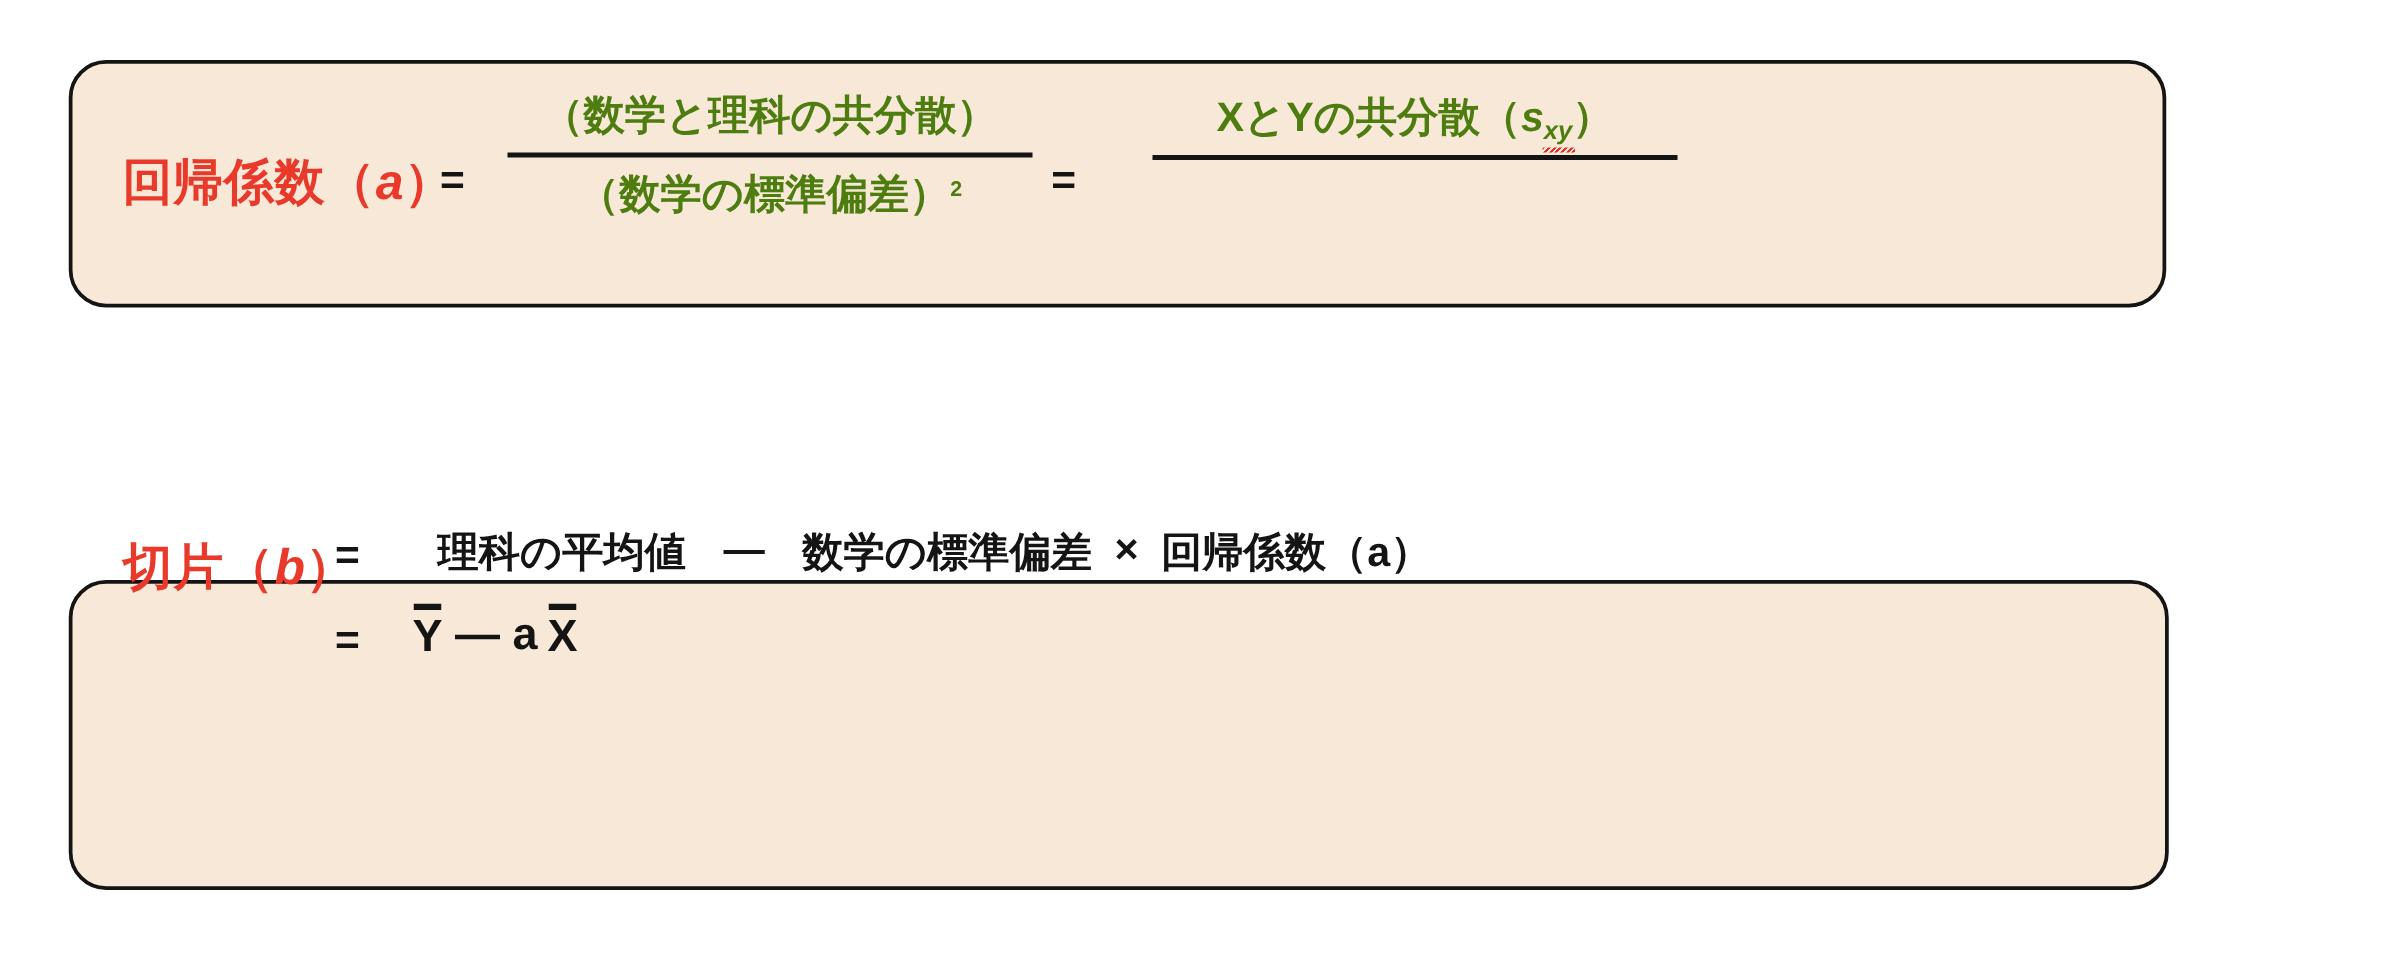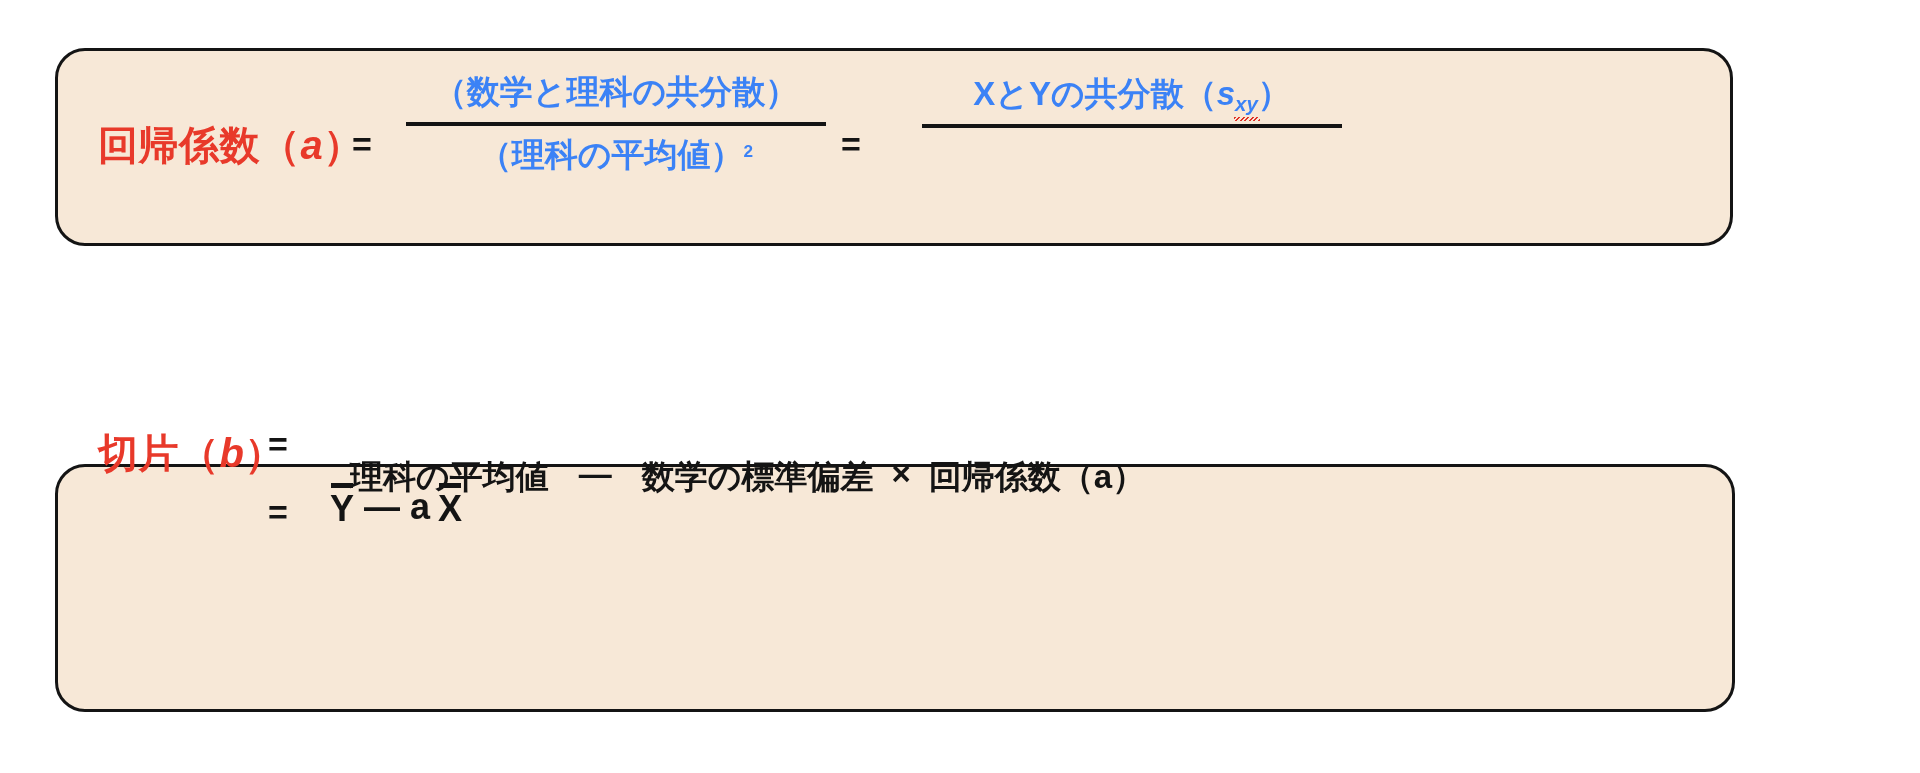--- a/index.html
+++ b/index.html
@@ -68,21 +68,21 @@
 
   
   .fraction {
     display: inline-flex;
     flex-direction: column;
     align-items: center;
     justify-content: center;
   }
   .fraction .num,
   .fraction .den {
-    color: #3b82f6;
+    color: #4d7c0f;
     font-weight: bold;
     white-space: nowrap;
     text-align: center;
     padding: 0 4px;
   }
   .fraction .bar {
     width: 100%;
     height: 4px;
     background: #141414;
     margin: 7px 0;
@@ -178,21 +178,20 @@
   }
   #int-eq1 {
     left: 268px;
     top: 425px;
     font-size: 34px;
   }
   #int-expr {
     left: 320px;
     top: 420px;
     font-size: 33px;
-    margin-top: 35px;
   }
   #int-eq2 {
     left: 268px;
     top: 493px;
     font-size: 34px;
   }
   #int-expr2 {
     left: 330px;
     top: 486px;
     font-size: 36px;
@@ -213,21 +212,21 @@
     </span>
   </div>
 
   <div class="eq-row" id="coef-eq1">
     <span class="eqsign">=</span>
   </div>
 
   <div class="eq-row fraction" id="coef-frac-left">
     <div class="num">（数学と理科の共分散）</div>
     <div class="bar"></div>
-    <div class="den"><span>（理科の平均値）</span><span class="sup-plain">2</span></div>
+    <div class="den"><span>（数学の標準偏差）</span><span class="sup-plain">2</span></div>
   </div>
 
   <div class="eq-row" id="coef-eq2">
     <span class="eqsign">=</span>
   </div>
 
   <div class="eq-row fraction" id="coef-frac-right">
     <div class="num"><span>XとYの共分散（</span><span class="sym-italic">s</span><span class="sub squiggle">xy</span><span>）</span></div>
     <div class="bar"></div>
   </div>

